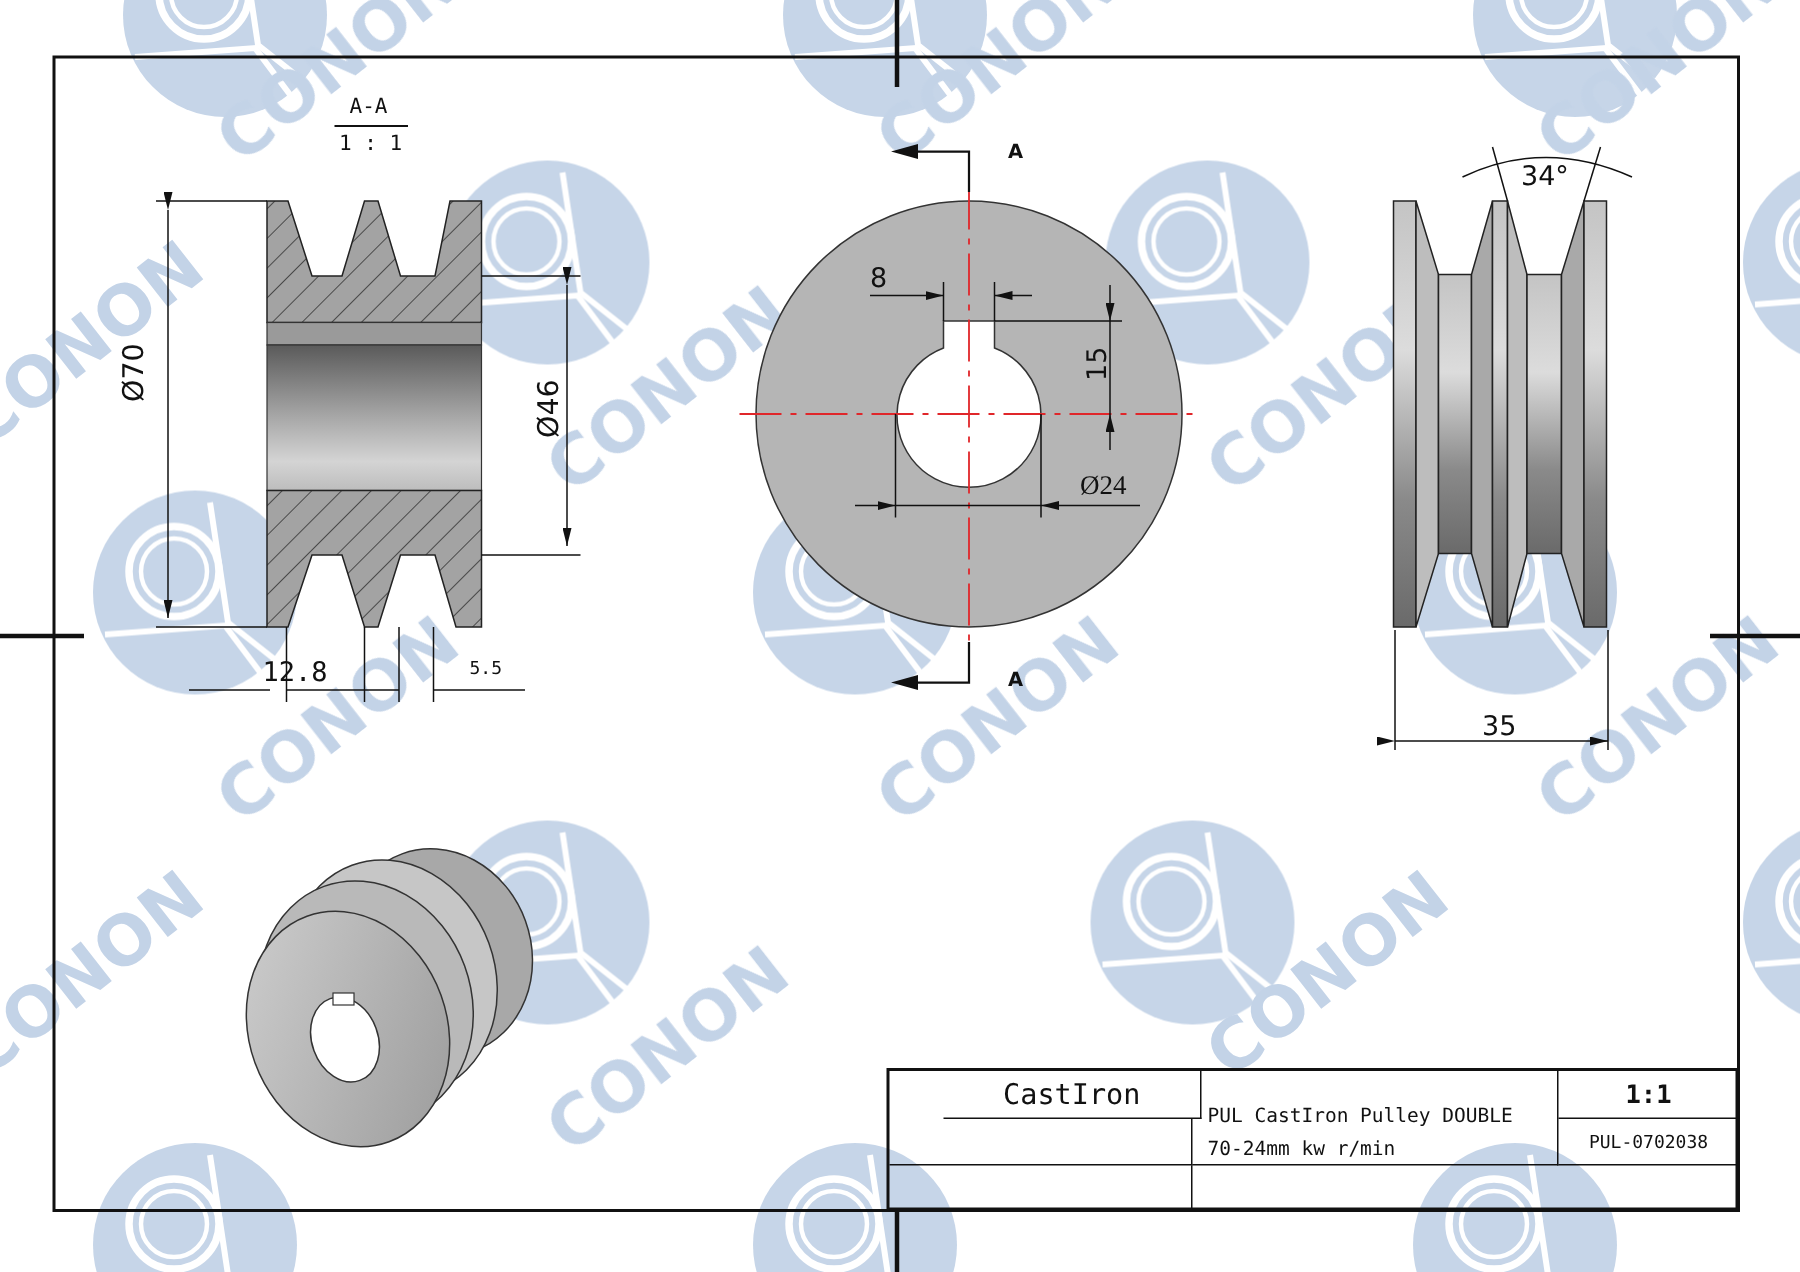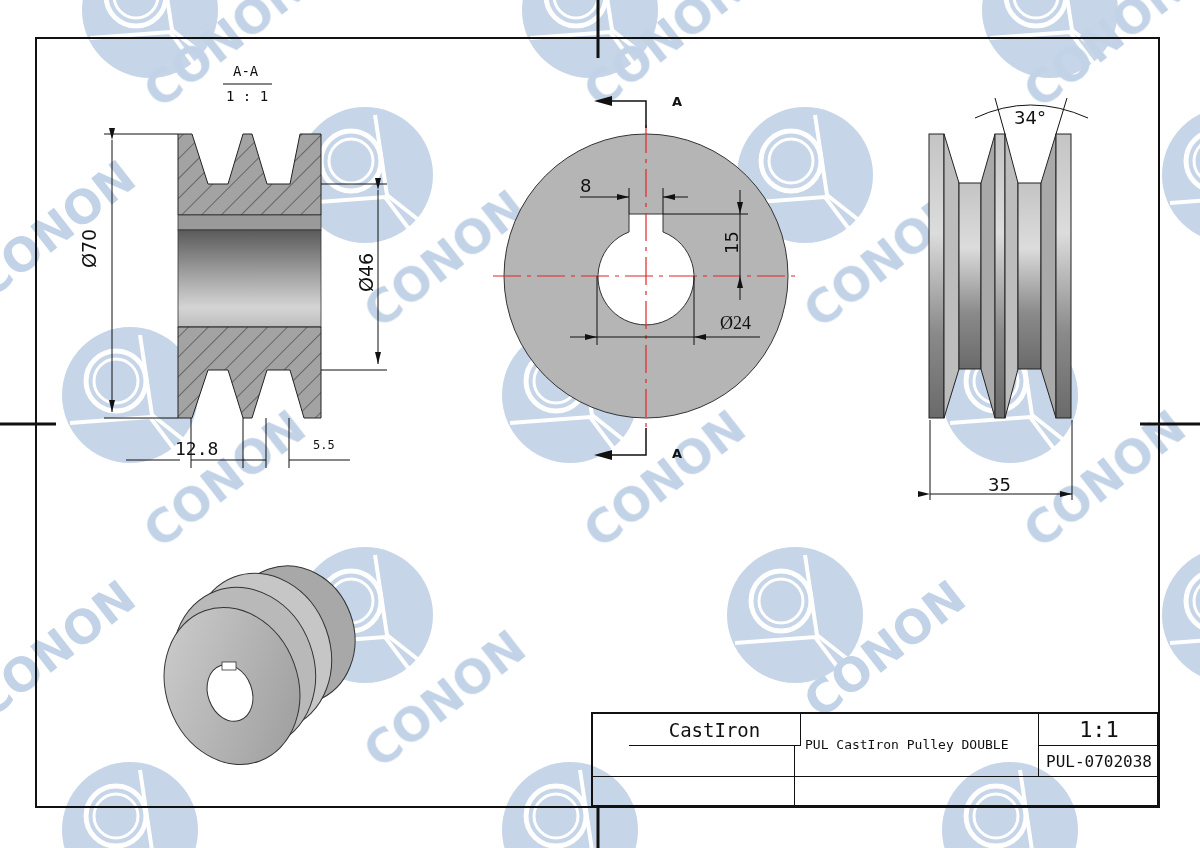--- a/index.html
+++ b/index.html
@@ -5,22 +5,22 @@
   html,body{margin:0;padding:0;background:#ffffff;}
   body{width:1200px;height:848px;position:relative;overflow:hidden;font-family:"DejaVu Sans",sans-serif;}
   .layer{position:absolute;left:0;top:0;width:1200px;height:848px;}
   .title-block{position:absolute;left:591px;top:712px;width:568px;height:95px;border:2px solid #111;box-sizing:border-box;background:transparent;}
   .tb-cell{position:absolute;box-sizing:border-box;font-family:"DejaVu Sans Mono","Liberation Mono",monospace;color:#111;}
   .tb-material{left:0;top:0;width:172px;height:32px;font-size:19px;display:flex;align-items:center;justify-content:center;border-right:1.5px solid #111;border-bottom:1.5px solid #111;margin-left:36px;}
   .tb-empty1{left:0;top:32px;width:202px;height:31px;border-right:1.5px solid #111;border-bottom:1.5px solid #111;}
   .tb-empty2{left:0;top:63px;width:202px;height:30px;border-right:1.5px solid #111;}
   .tb-desc{left:202px;top:0;width:244px;height:63px;font-size:13px;padding:20px 0 0 10px;line-height:22px;border-bottom:1.5px solid #111;border-right:1.5px solid #111;}
   .tb-desc div{white-space:nowrap;}
-  .tb-scale{left:446px;top:0;width:120px;height:32px;font-size:22px;display:flex;align-items:center;justify-content:center;border-bottom:1.5px solid #111;}
-  .tb-number{left:446px;top:32px;width:120px;height:31px;font-size:16px;display:flex;align-items:center;justify-content:center;border-bottom:1.5px solid #111;}
+  .tb-scale{left:446px;top:0;width:120px;height:32px;font-size:17px;display:flex;align-items:center;justify-content:center;border-bottom:1.5px solid #111;font-weight:bold;}
+  .tb-number{left:446px;top:32px;width:120px;height:31px;font-size:12px;display:flex;align-items:center;justify-content:center;border-bottom:1.5px solid #111;}
   .tb-empty3{left:202px;top:63px;width:364px;height:30px;}
   .lbl{position:absolute;color:#111;font-family:"DejaVu Sans","Liberation Sans",sans-serif;white-space:nowrap;}
   .mono{font-family:"DejaVu Sans Mono","Liberation Mono",monospace;}
 </style>
 </head>
 <body>
 
 <svg class="layer" viewBox="0 0 1200 848">
   <defs>
     <g id="wm-logo">
@@ -202,17 +202,18 @@
 
 <div class="lbl" style="left:1014px;top:82px;font-size:18px;margin-top:25px;">34°</div>
 <div class="lbl" style="left:988px;top:474px;font-size:18px;">35</div>
 
 <div class="title-block">
   <div class="tb-cell tb-material">CastIron</div>
   <div class="tb-cell tb-empty1"></div>
   <div class="tb-cell tb-empty2"></div>
   <div class="tb-cell tb-desc">
     <div>PUL CastIron Pulley DOUBLE</div>
+    <div>70-24mm kw r/min</div>
   </div>
   <div class="tb-cell tb-scale">1:1</div>
   <div class="tb-cell tb-number">PUL-0702038</div>
   <div class="tb-cell tb-empty3"></div>
 </div>
 
 </body></html>

